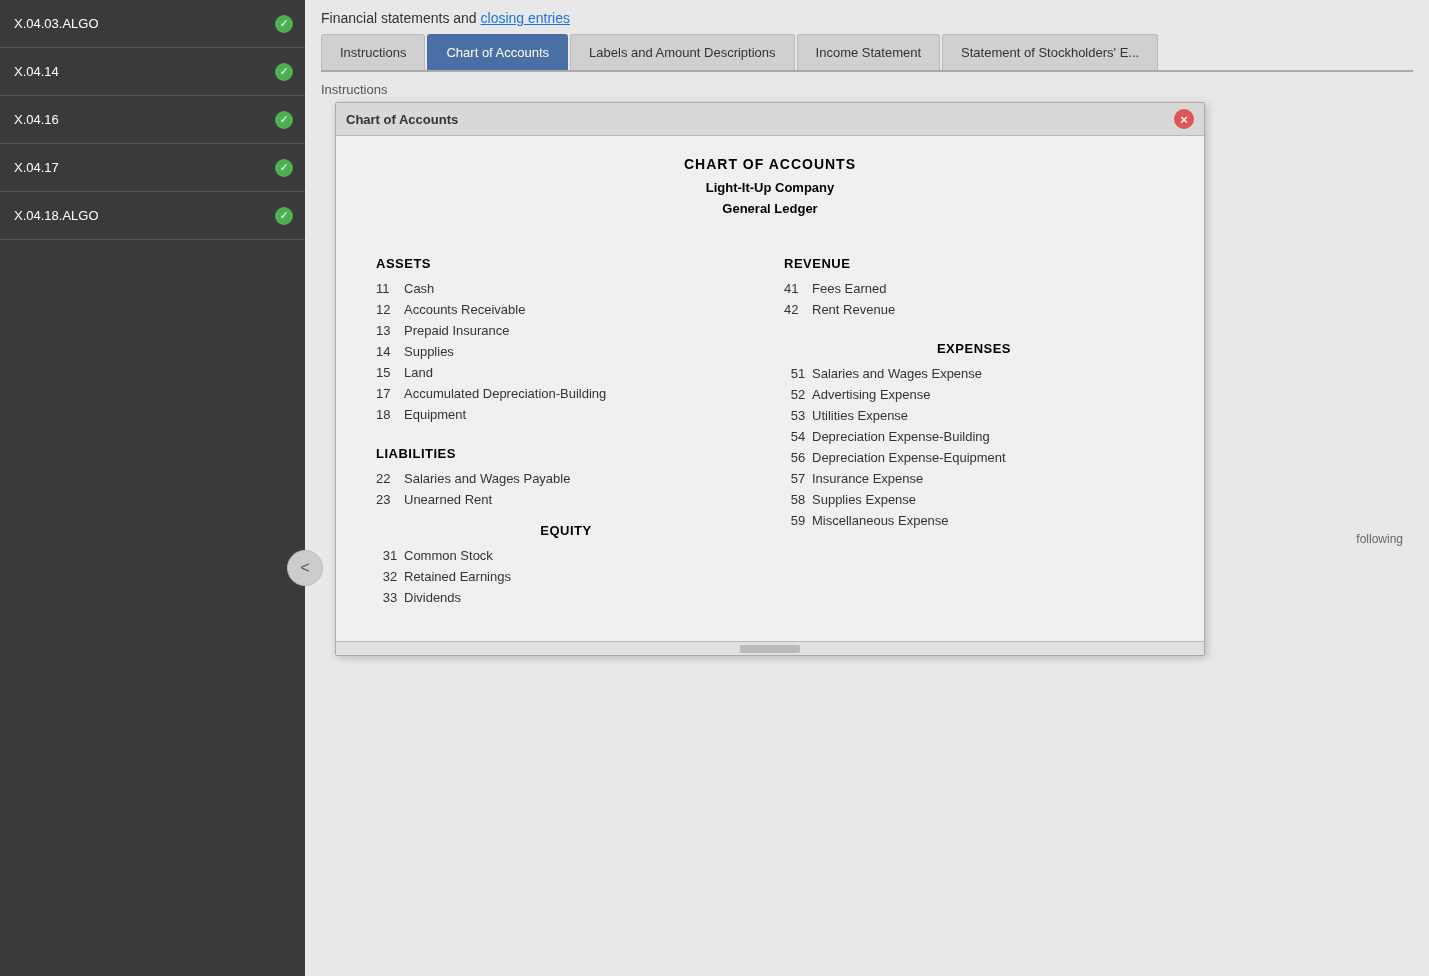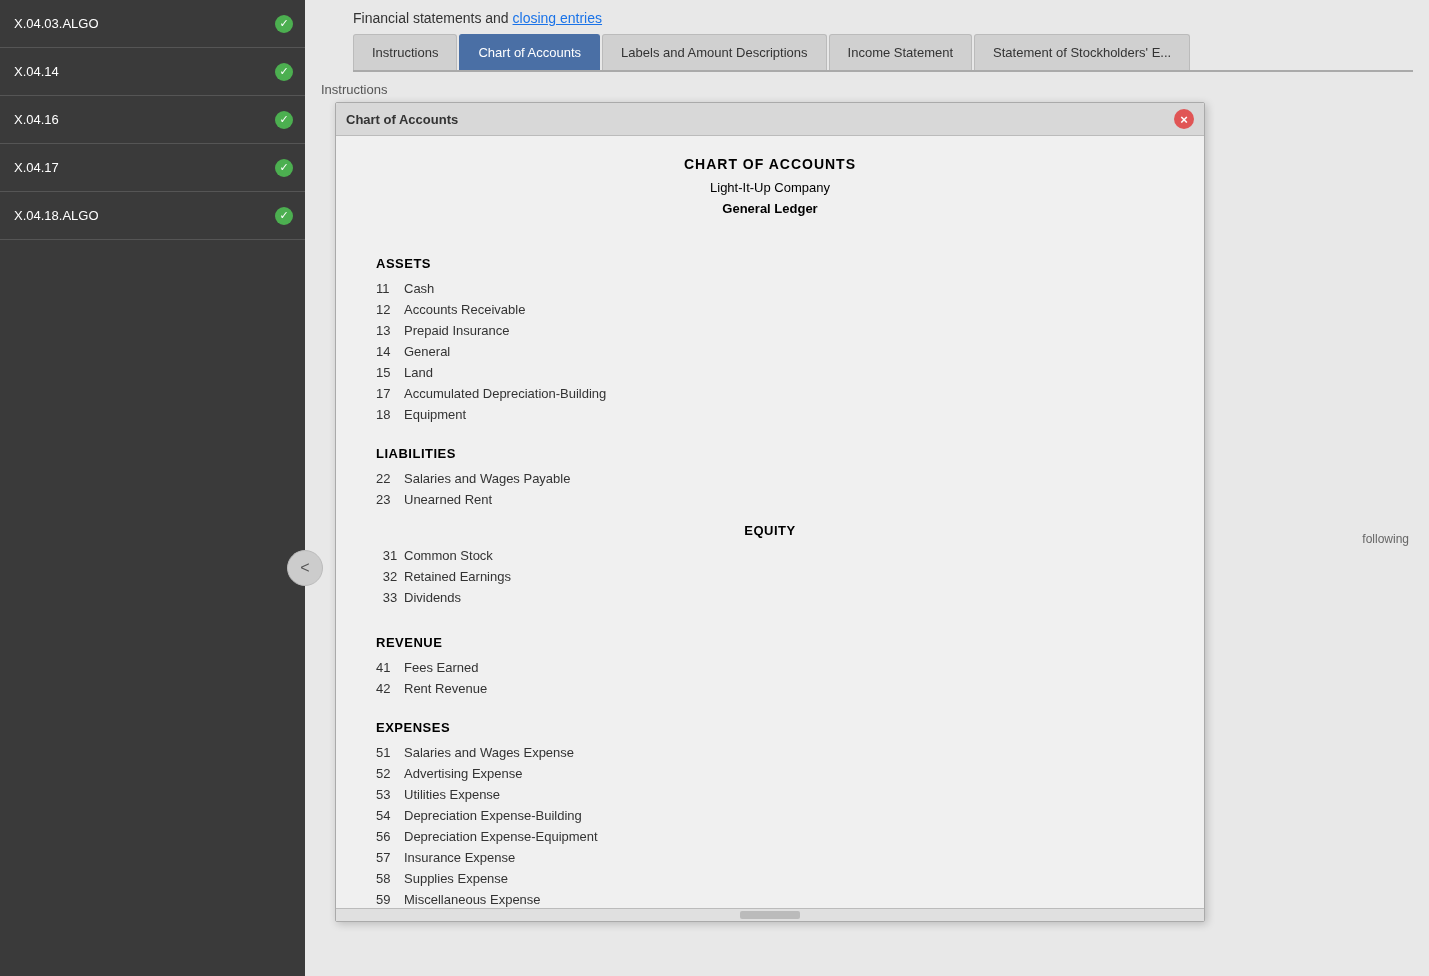--- a/index.html
+++ b/index.html
@@ -66,21 +66,20 @@
       display: flex;
       flex-direction: column;
       background: #e8e8e8;
       overflow: hidden;
     }
 
     
     .header {
       padding: 10px 16px 0 16px;
       background: #e8e8e8;
-      margin-left: 32px;
     }
     .header-title {
       font-size: 14px;
       margin-bottom: 8px;
       color: #333;
     }
     .header-title a {
       color: #1a73e8;
       text-decoration: underline;
     }
@@ -182,33 +181,33 @@
     
     .coa-title {
       text-align: center;
       font-weight: bold;
       font-size: 14px;
       margin-bottom: 8px;
       letter-spacing: 1px;
     }
     .coa-subtitle {
       text-align: center;
-      font-weight: normal;
+      font-weight: bold;
       font-size: 13px;
       margin-bottom: 6px;
     }
     .coa-subtitle2 {
       text-align: center;
       font-weight: bold;
       font-size: 13px;
       margin-bottom: 24px;
     }
     .coa-columns {
       display: flex;
-      flex-direction: column;
+      flex-direction: row;
       gap: 8px;
     }
     .coa-col {
       flex: 1;
       padding: 0 10px;
     }
     .coa-section-header {
       font-weight: bold;
       font-size: 13px;
       margin-bottom: 10px;
@@ -240,21 +239,21 @@
     .modal-hscroll-thumb {
       width: 60px;
       height: 8px;
       background: #bbb;
       border-radius: 2px;
     }
 
     
     .following-text {
       position: absolute;
-      right: 20px;
+      right: 26px;
       top: 50%;
       font-size: 12px;
       color: #666;
       transform: translateY(-50%);
     }
   </style>
 </head>
 <body>
 
 <div class="sidebar">
@@ -324,21 +323,21 @@
               <div class="coa-row">
                 <span class="coa-num">12</span>
                 <span class="coa-name">Accounts Receivable</span>
               </div>
               <div class="coa-row">
                 <span class="coa-num">13</span>
                 <span class="coa-name">Prepaid Insurance</span>
               </div>
               <div class="coa-row">
                 <span class="coa-num">14</span>
-                <span class="coa-name">General</span>
+                <span class="coa-name">Supplies</span>
               </div>
               <div class="coa-row">
                 <span class="coa-num">15</span>
                 <span class="coa-name">Land</span>
               </div>
               <div class="coa-row">
                 <span class="coa-num">17</span>
                 <span class="coa-name">Accumulated Depreciation-Building</span>
               </div>
               <div class="coa-row">
@@ -379,21 +378,21 @@
               <div class="coa-section-header">REVENUE</div>
               <div class="coa-row">
                 <span class="coa-num">41</span>
                 <span class="coa-name">Fees Earned</span>
               </div>
               <div class="coa-row">
                 <span class="coa-num">42</span>
                 <span class="coa-name">Rent Revenue</span>
               </div>
 
-              <div style="margin-top: 24px;">
+              <div style="margin-top: 24px; text-align: center;">
                 <div class="coa-section-header">EXPENSES</div>
                 <div class="coa-row">
                   <span class="coa-num">51</span>
                   <span class="coa-name">Salaries and Wages Expense</span>
                 </div>
                 <div class="coa-row">
                   <span class="coa-num">52</span>
                   <span class="coa-name">Advertising Expense</span>
                 </div>
                 <div class="coa-row">

